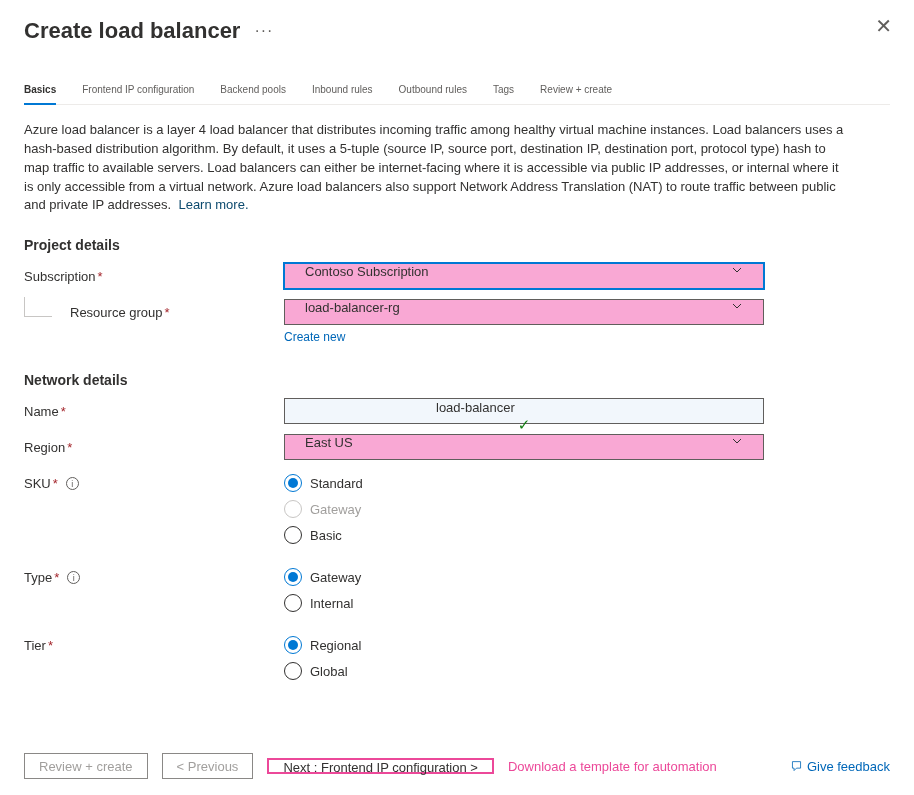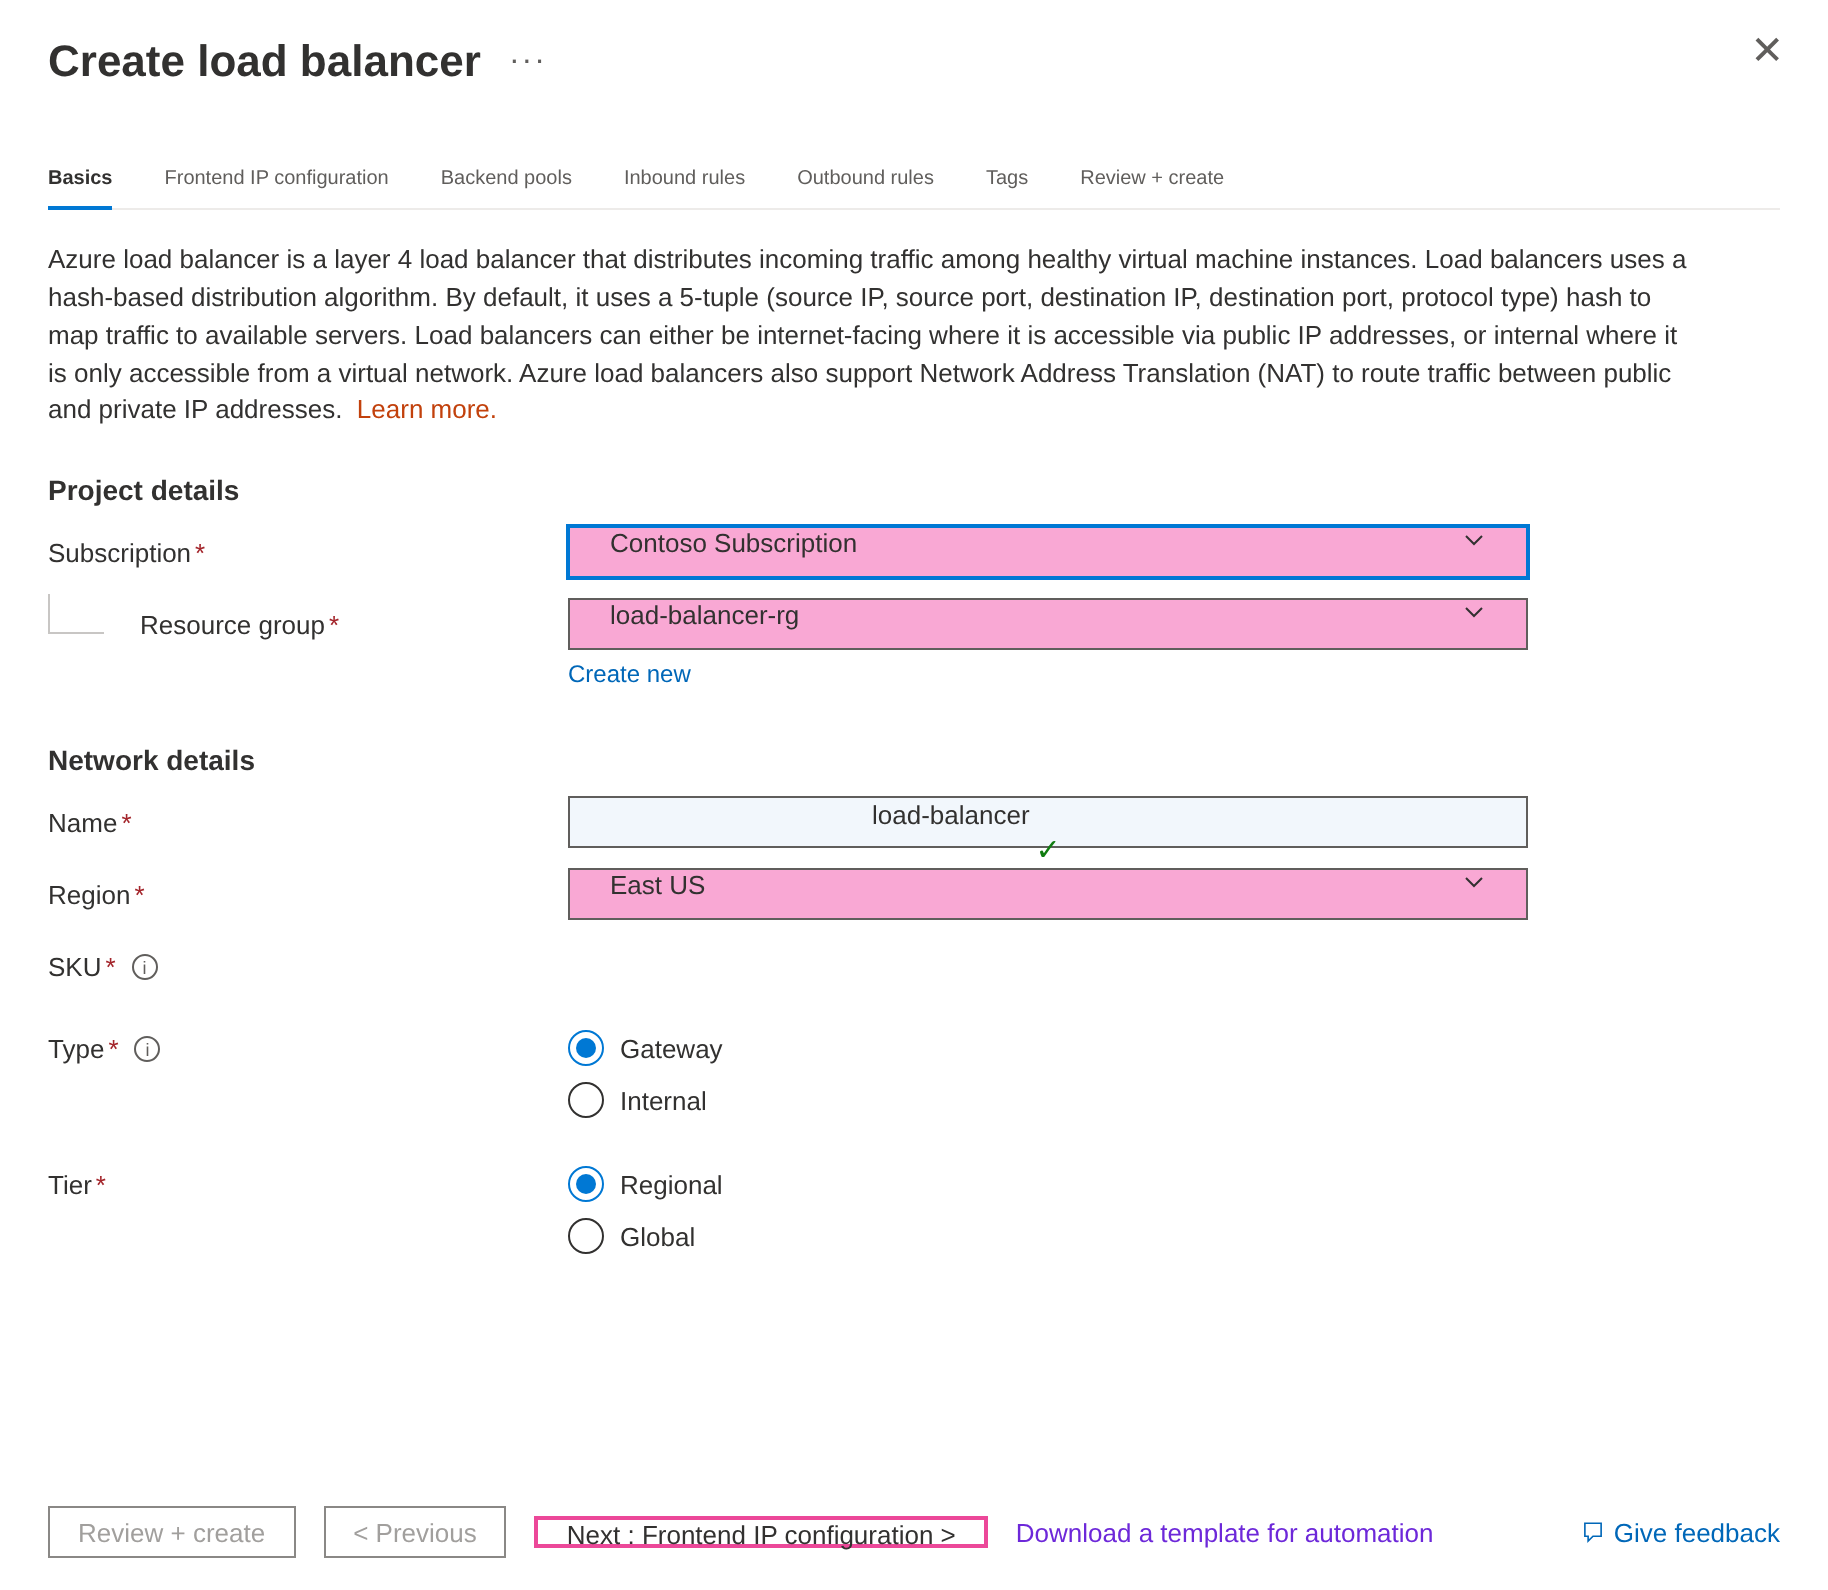--- a/index.html
+++ b/index.html
@@ -8,21 +8,21 @@
   .title-row { display:flex; align-items:center; }
   .title { font-size:22px; font-weight:600; color:#323130; }
   .title-ellipsis { margin-left:14px; color:#605e5c; font-size:16px; letter-spacing:1px; cursor:pointer; }
   .close-x { position:absolute; top:16px; right:22px; font-size:20px; color:#605e5c; cursor:pointer; font-weight:300; line-height:1; }
 
   .tabs { display:flex; gap:26px; margin-top:40px; border-bottom:1px solid #edebe9; }
   .tab { padding:0 0 8px 0; color:#605e5c; cursor:pointer; font-size:10px; }
   .tab.active { color:#323130; font-weight:600; border-bottom:2px solid #0078d4; margin-bottom:-1px; }
 
   .description { margin-top:16px; line-height:1.45; color:#323130; max-width:820px; }
-  .learn-link { color:#c2410c; text-decoration:none; cursor:pointer; }
+  .learn-link { color:#0c4a6e; text-decoration:none; cursor:pointer; }
 
   .section-title { font-weight:600; margin-top:22px; margin-bottom:10px; font-size:14px; }
 
   .form-row { display:flex; align-items:center; margin-top:10px; }
   .form-label { width:260px; display:flex; align-items:center; }
   .required { color:#a4262c; margin-left:2px; }
   .info-icon { width:13px; height:13px; border:1px solid #605e5c; border-radius:50%; display:inline-flex; align-items:center; justify-content:center; font-size:9px; color:#605e5c; margin-left:8px; }
   .indent-line { width:28px; height:20px; border-left:1px solid #c8c6c4; border-bottom:1px solid #c8c6c4; margin-right:18px; margin-top:-10px; }
 
   .select-box { position:relative; width:480px; height:26px; border:1px solid #605e5c; background:#f9a8d4; display:flex; align-items:flex-start; padding:0 20px; cursor:pointer; }
@@ -42,21 +42,21 @@
   .radio-item { display:flex; align-items:center; gap:8px; cursor:pointer; }
   .radio-circle { width:18px; height:18px; border:1px solid #323130; border-radius:50%; display:flex; align-items:center; justify-content:center; }
   .radio-circle.selected { border:1px solid #0078d4; }
   .radio-dot { width:10px; height:10px; background:#0078d4; border-radius:50%; }
   .radio-item.disabled .radio-circle { border-color:#c8c6c4; }
   .radio-item.disabled .radio-label { color:#a19f9d; }
 
   .footer { position:absolute; bottom:16px; left:24px; right:24px; display:flex; align-items:center; gap:14px; }
   .btn { height:26px; padding:0 14px; border:1px solid #8a8886; background:#fff; color:#a19f9d; cursor:pointer; font-family:inherit; font-size:13px; }
   .btn-highlight { border:2px solid #ec4899; color:#323130; font-weight:400; height:16px; }
-  .footer-link { color:#6d28d9; text-decoration:none; cursor:pointer; }
+  .footer-link { color:#ec4899; text-decoration:none; cursor:pointer; }
   .feedback { color:#0067b8; display:flex; align-items:center; gap:4px; cursor:pointer; }
 
   .form-row.top-align { align-items:flex-start; }
   .form-row.top-align .form-label { padding-top:2px; }
   .form-group-spacer { height:14px; }
 </style>
 </head>
 <body>
 
 <div class="page">
@@ -141,20 +141,36 @@
           </svg>
       </span>
     </div>
   </div>
 
   <div class="form-row top-align" style="margin-top:14px">
     <div class="form-label">
       <span>SKU</span>
         <span class="required">*</span>
       <span class="info-icon">i</span>
+    </div>
+    <div class="radio-col">
+      <div class="radio-item">
+        <div class="radio-circle selected">
+            <div class="radio-dot"></div>
+          </div>
+        <span class="radio-label">Standard</span>
+      </div>
+      <div class="radio-item disabled">
+        <div class="radio-circle"></div>
+        <span class="radio-label">Gateway</span>
+      </div>
+      <div class="radio-item">
+        <div class="radio-circle"></div>
+        <span class="radio-label">Basic</span>
+      </div>
     </div>
   </div>
 
   <div class="form-group-spacer"></div>
 
   <div class="form-row top-align">
     <div class="form-label">
       <span>Type</span>
         <span class="required">*</span>
       <span class="info-icon">i</span>

